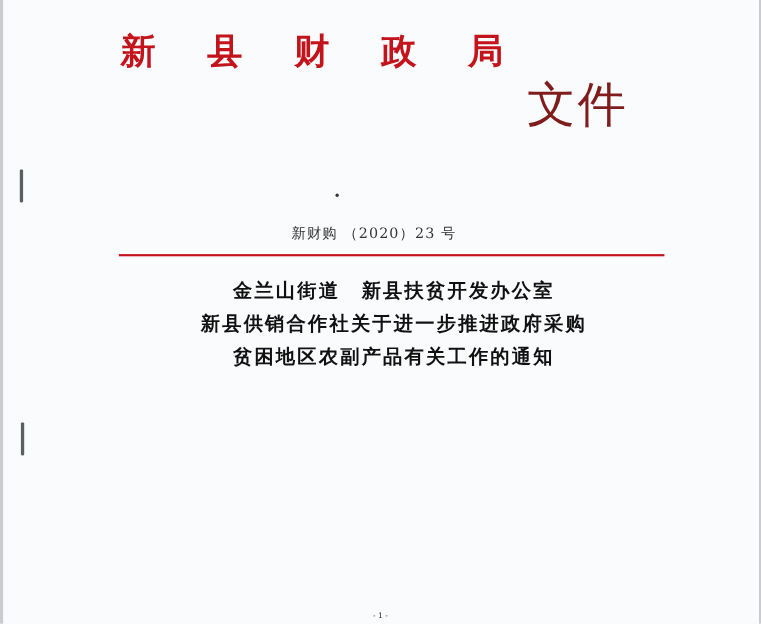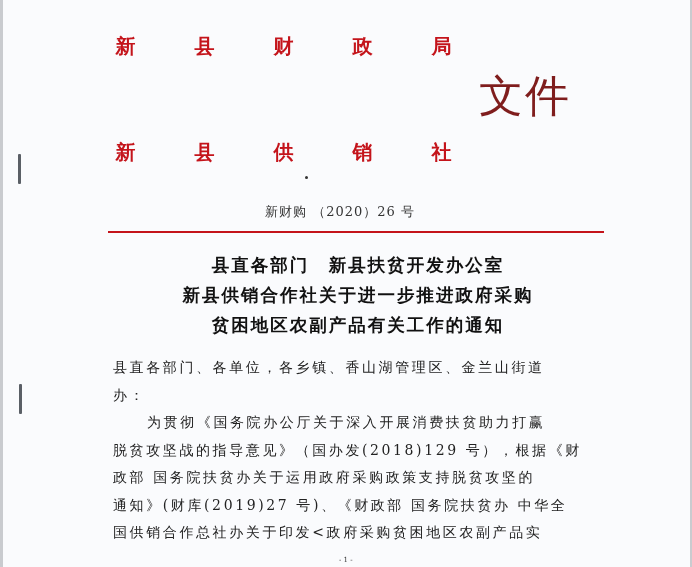--- a/index.html
+++ b/index.html
@@ -20,21 +20,21 @@
     .page {
       position: absolute; left: 3px; top: 0; width: 687px; height: 567px;
       background: #fafbfd;
     }
     .mark {
       position: absolute; width: 3px; background: #5a5f66; border-radius: 1px;
     }
     .issuer {
       position: absolute; color: #c4141b; font-weight: bold;
       font-family: Liberation Serif, serif;
-      font-size: 20px; line-height: 32px; white-space: nowrap;
+      font-size: 32px; line-height: 32px; white-space: nowrap;
     }
     .issuer span { display: inline-block; width: 35px; text-align: center; }
     .issuer.spaced span { width: 35px; }
     .issuer.spaced span + span { margin-left: 44px; }
     .issuer.tight span { width: 31px; margin-right: 8px; }
     .wenjian {
       position: absolute; left: 476px; top: 72px;
       color: #7f1d1d; font-size: 44px; line-height: 48px;
       font-family: "DejaVu Serif", "Liberation Serif", serif;
       letter-spacing: 2px; white-space: nowrap;
@@ -76,43 +76,31 @@
 <div class="page">
 
   <div class="mark" style="left:15px; top:154px; height:30px;"></div>
   <div class="mark" style="left:16px; top:384px; height:30px;"></div>
 
   <div class="issuer spaced" style="left:105px; top:30px;">
     <span>新</span><span>县</span><span>财</span><span>政</span><span>局</span>
   </div>
 
 
-  <div class="issuer spaced" style="left:105px; top:136px;">
-    <span>新</span><span>县</span><span>供</span><span>销</span><span>社</span>
-  </div>
 
   <div class="wenjian">文件</div>
 
   <div class="dot"></div>
 
-  <div class="doc-number">新财购 （2020）26 号</div>
+  <div class="doc-number">新财购 （2020）23 号</div>
 
   <div class="red-rule"></div>
 
   <div class="title">
-    <div>县直各部门　新县扶贫开发办公室</div>
+    <div>金兰山街道　新县扶贫开发办公室</div>
     <div style="margin-top:8px;">新县供销合作社关于进一步推进政府采购</div>
     <div style="margin-top:8px;">贫困地区农副产品有关工作的通知</div>
   </div>
 
-  <div class="body-text">
-    <p>县直各部门、各单位，各乡镇、香山湖管理区、金兰山街道</p>
-    <p style="margin-top:5px;">办：</p>
-    <p class="indent" style="margin-top:5px;">为贯彻《国务院办公厅关于深入开展消费扶贫助力打赢</p>
-    <p style="margin-top:5px;">脱贫攻坚战的指导意见》（国办发(2018)129 号），根据《财</p>
-    <p style="margin-top:5px;">政部 国务院扶贫办关于运用政府采购政策支持脱贫攻坚的</p>
-    <p style="margin-top:5px;">通知》(财库(2019)27 号)、《财政部 国务院扶贫办 中华全</p>
-    <p style="margin-top:5px;">国供销合作总社办关于印发&lt;政府采购贫困地区农副产品实</p>
-  </div>
 
   <div class="page-number">- 1 -</div>
 </div>
 <div class="frame-right"></div>
 
 </body></html>

